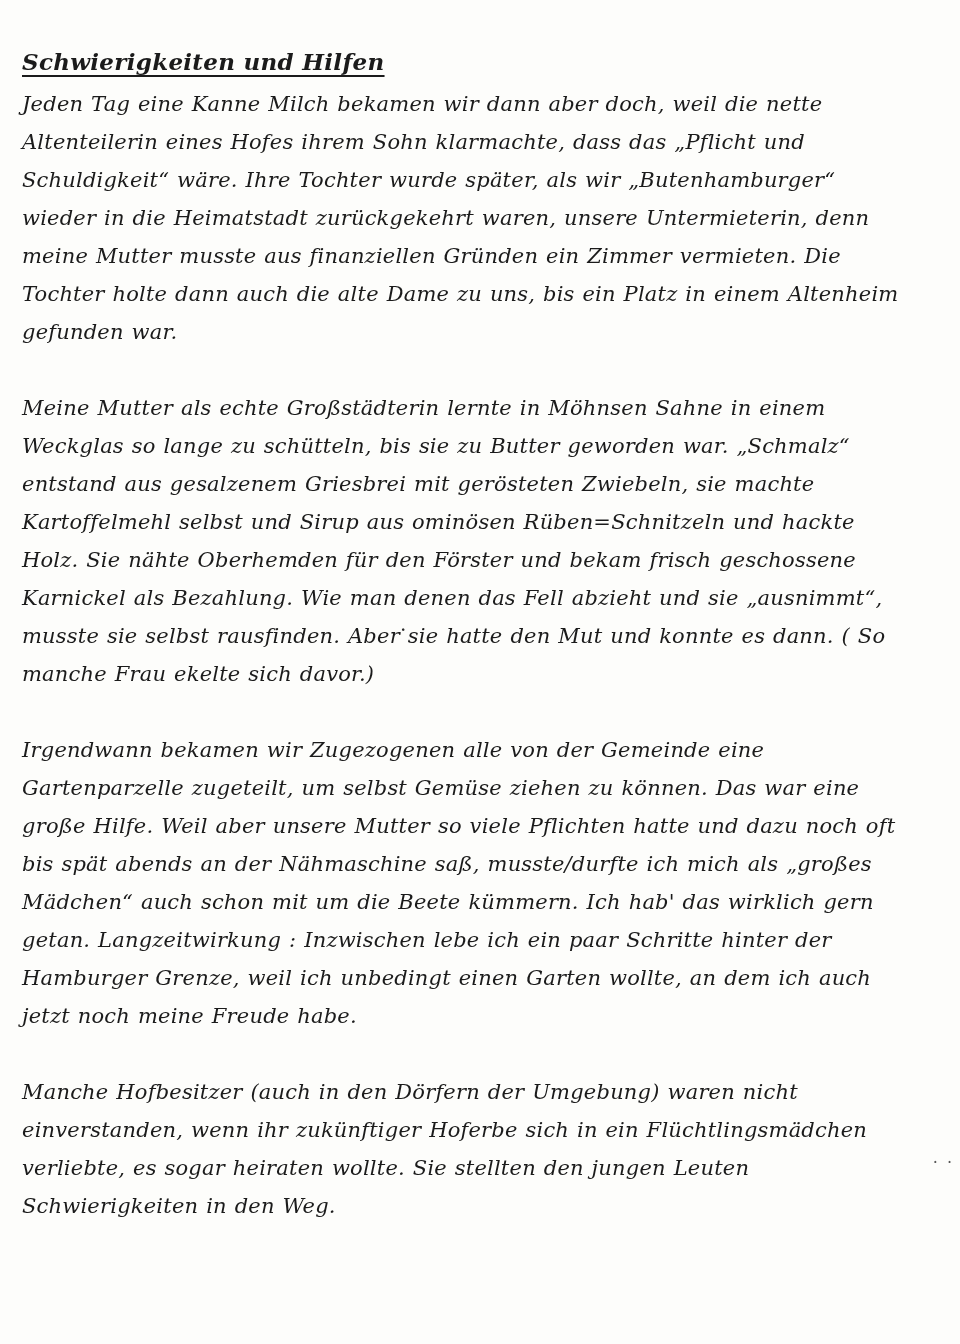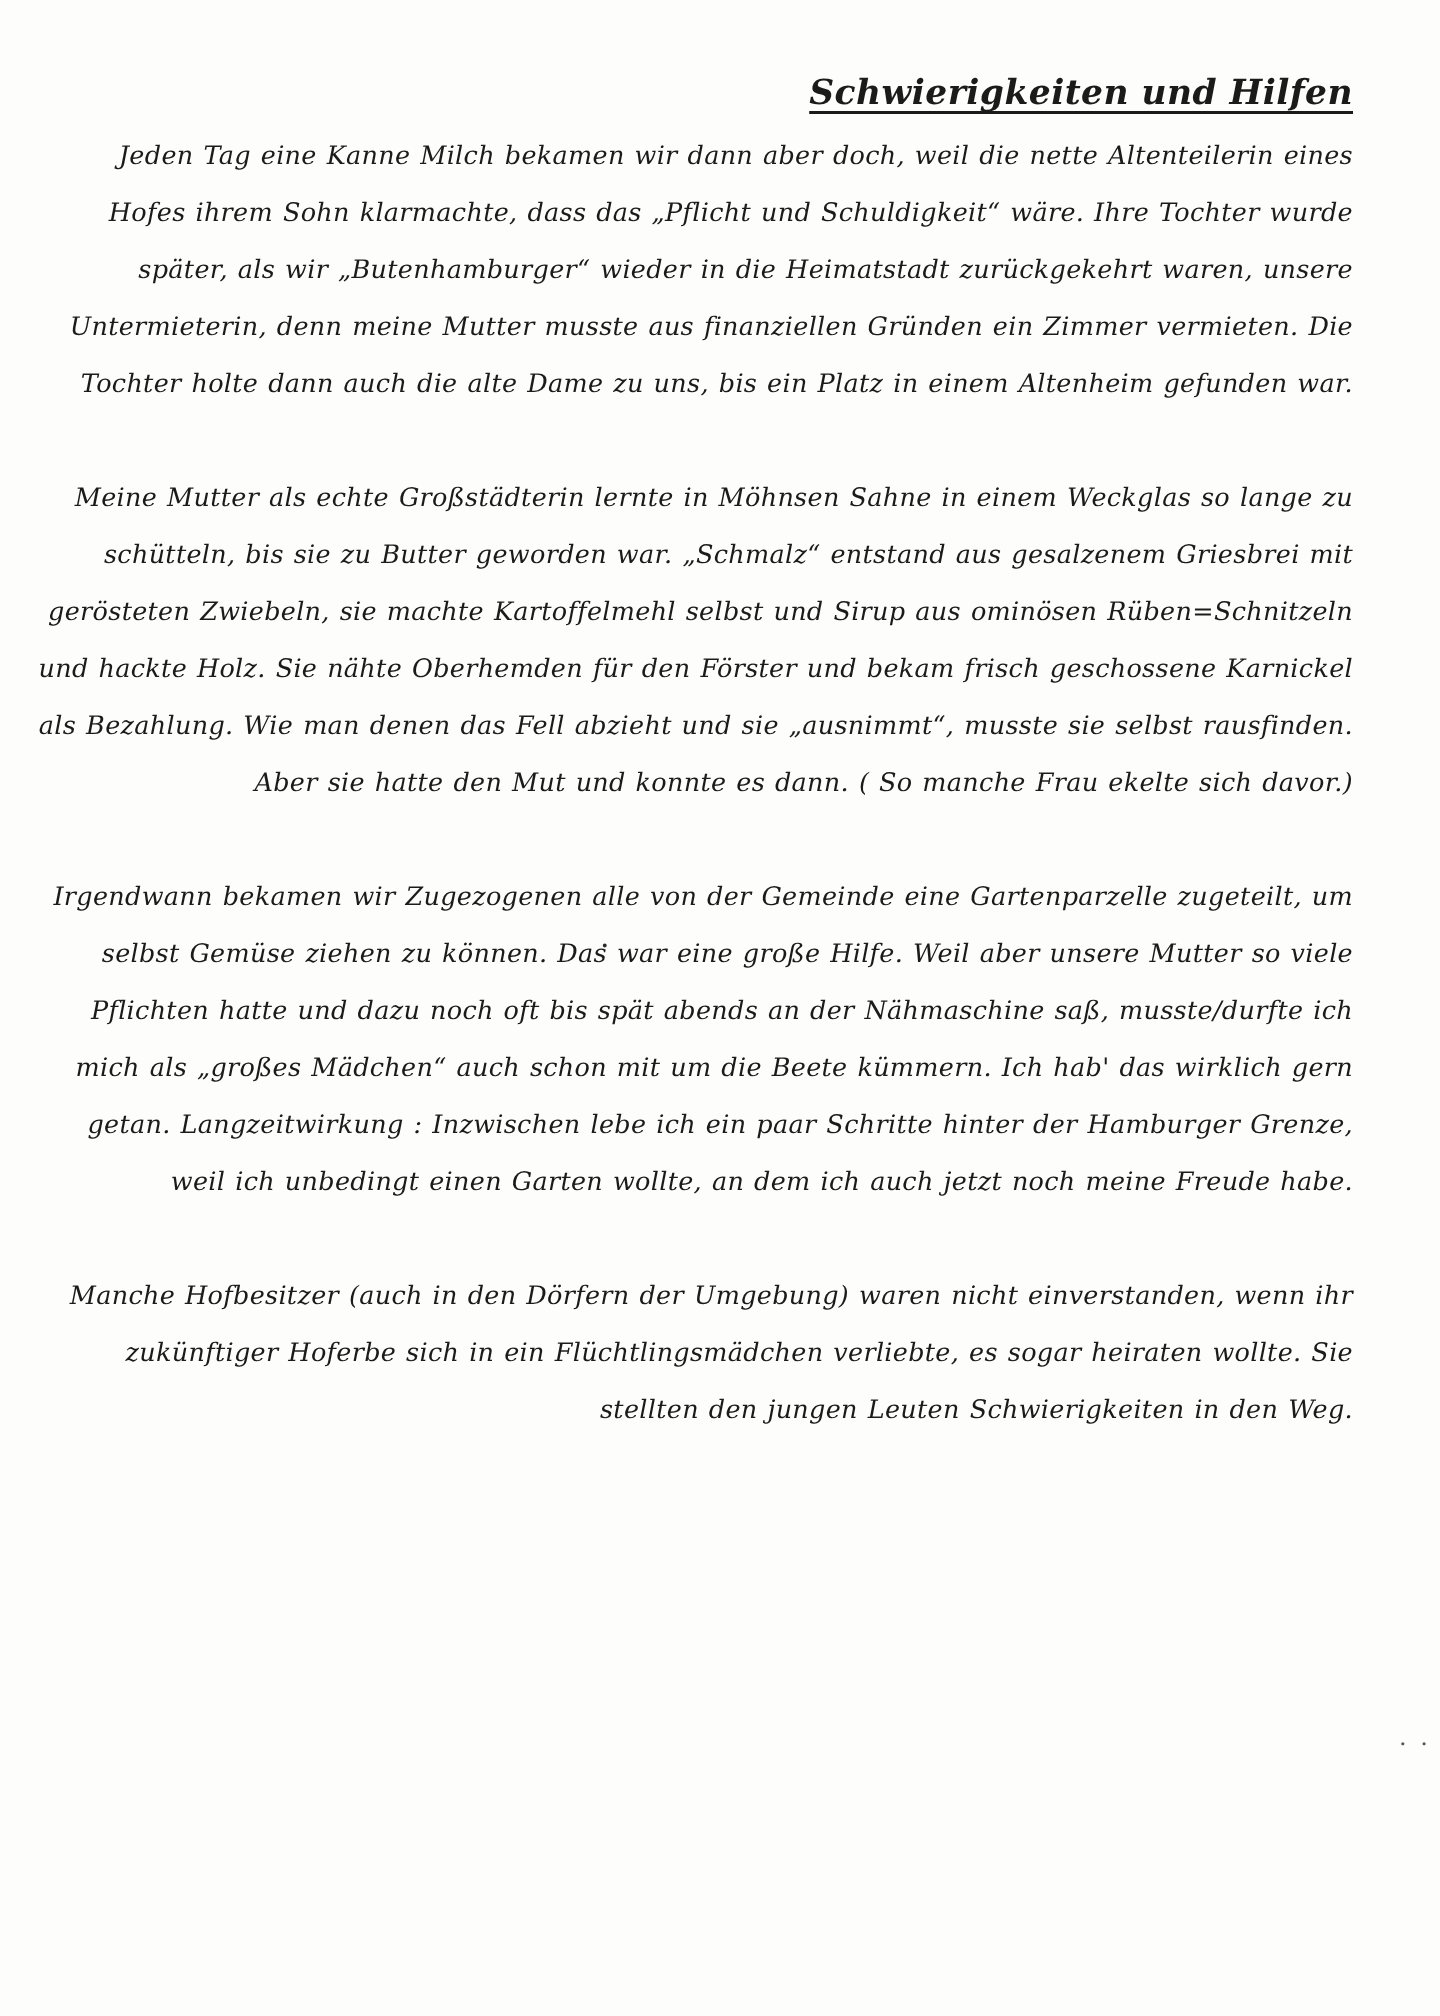--- a/index.html
+++ b/index.html
@@ -11,33 +11,32 @@
   .scan-page {
     position: relative;
     width: 960px;
     height: 1344px;
     margin: 0 auto;
     background: #fdfdfb;
     color: #1b1b1b;
     overflow: hidden;
     box-sizing: border-box;
     padding: 48px 58px 24px 22px;
-    text-align: right;
   }
   .doc-title {
     font-size: 23px;
     font-style: italic;
     font-weight: 600;
     letter-spacing: 0.3px;
     text-decoration: underline;
     text-underline-offset: 5px;
     margin: 0 0 10px 0;
   }
   .para {
-    font-size: 17px;
+    font-size: 21px;
     font-style: italic;
     line-height: 38px;
     letter-spacing: 0.2px;
     word-spacing: 1px;
     margin: 0 0 38px 0;
     max-width: 882px;
   }
   .para.no-gap {
     margin-bottom: 0;
   }

